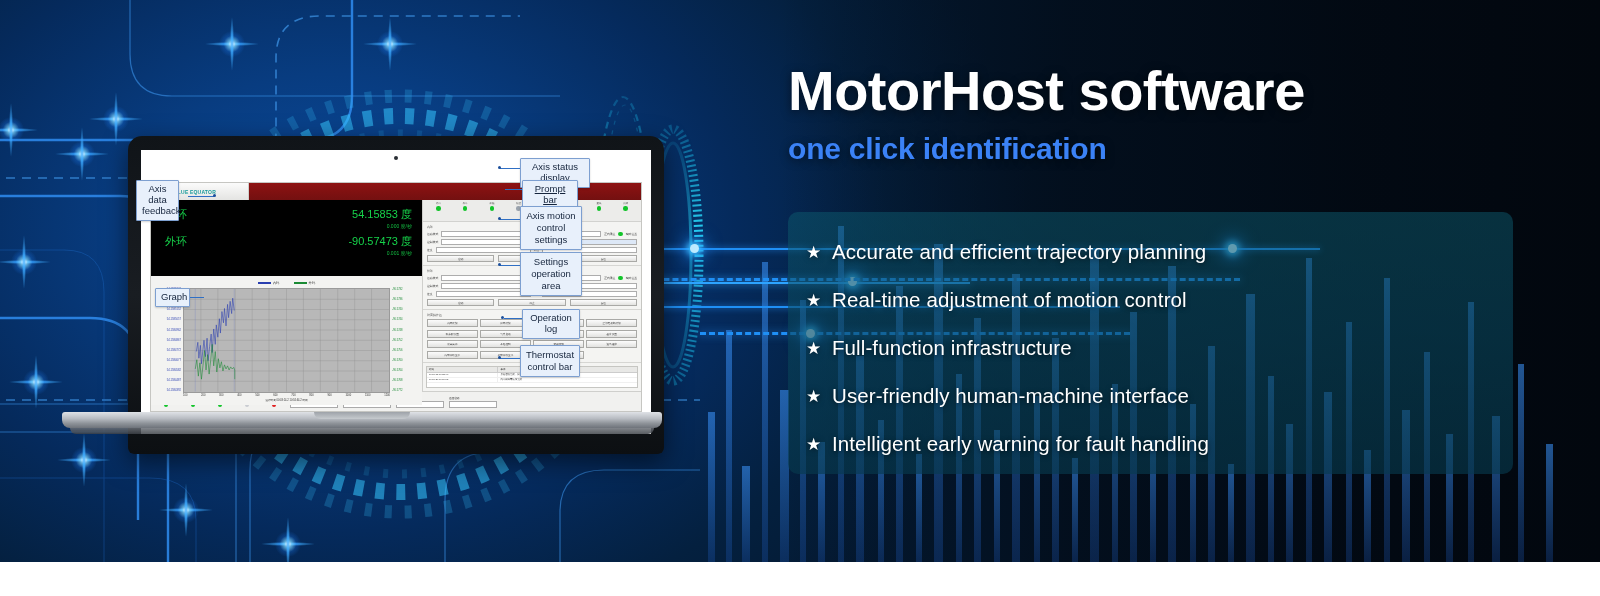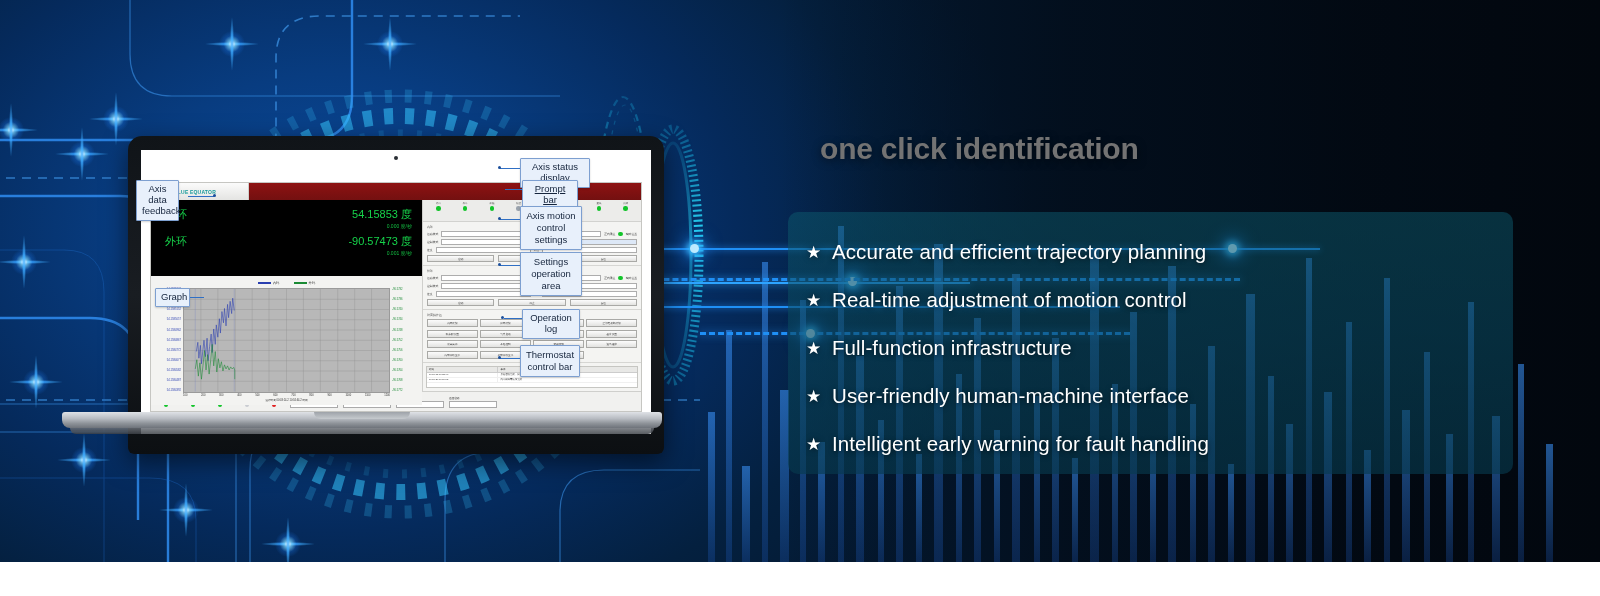--- a/index.html
+++ b/index.html
@@ -95,22 +95,22 @@
   }
 
   
   .headline {
     position: absolute; left: 788px; top: 62px;
     font-size: 56px; font-weight: bold; color: #ffffff;
     letter-spacing: -0.5px; line-height: 1.05;
     text-shadow: 0 2px 10px rgba(0,0,0,0.5);
   }
   .subhead {
-    position: absolute; left: 820px; top: 132px;
-    font-size: 30px; font-weight: bold; color: #737373;
+    position: absolute; left: 788px; top: 132px;
+    font-size: 30px; font-weight: bold; color: #3b82f6;
     letter-spacing: -0.2px;
     text-shadow: 0 2px 8px rgba(0,0,0,0.5);
   }
 
   
   .feature-list { position: absolute; left: 806px; top: 228px; width: 700px; }
   .feature-row {
     display: flex; align-items: center;
     height: 48px; margin-bottom: 0px;
   }
@@ -436,20 +436,21 @@
     </div>
   <div class="star" style="left:288px; top:544px;">
       <i></i>
     </div>
   <div class="star" style="left:11px;  top:130px;">
       <i></i>
     </div>
 
   <div class="feature-panel"></div>
 
+  <div class="headline">MotorHost software</div>
   <div class="subhead">one click identification</div>
 
   <div class="feature-list">
     <div class="feature-row">
       <span class="feature-star">★</span>
       <span class="feature-text">Accurate and efficient trajectory planning</span>
     </div>
     <div class="feature-row">
       <span class="feature-star">★</span>
       <span class="feature-text">Real-time adjustment of motion control</span>

